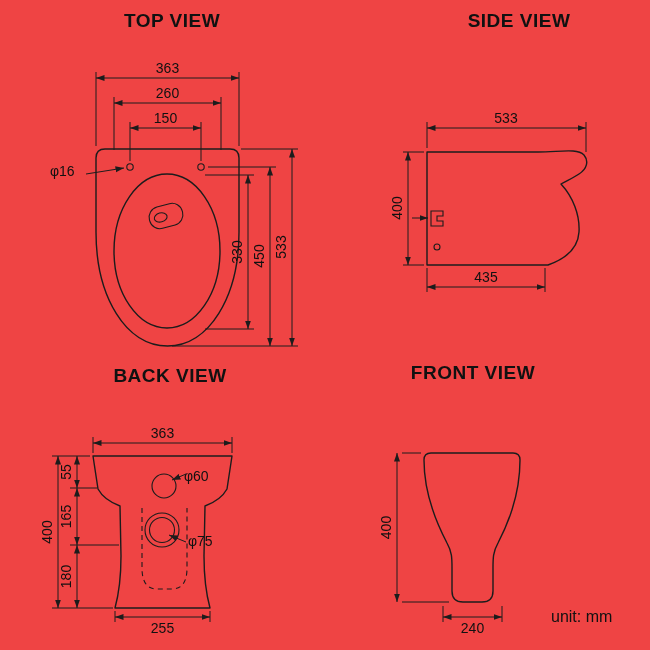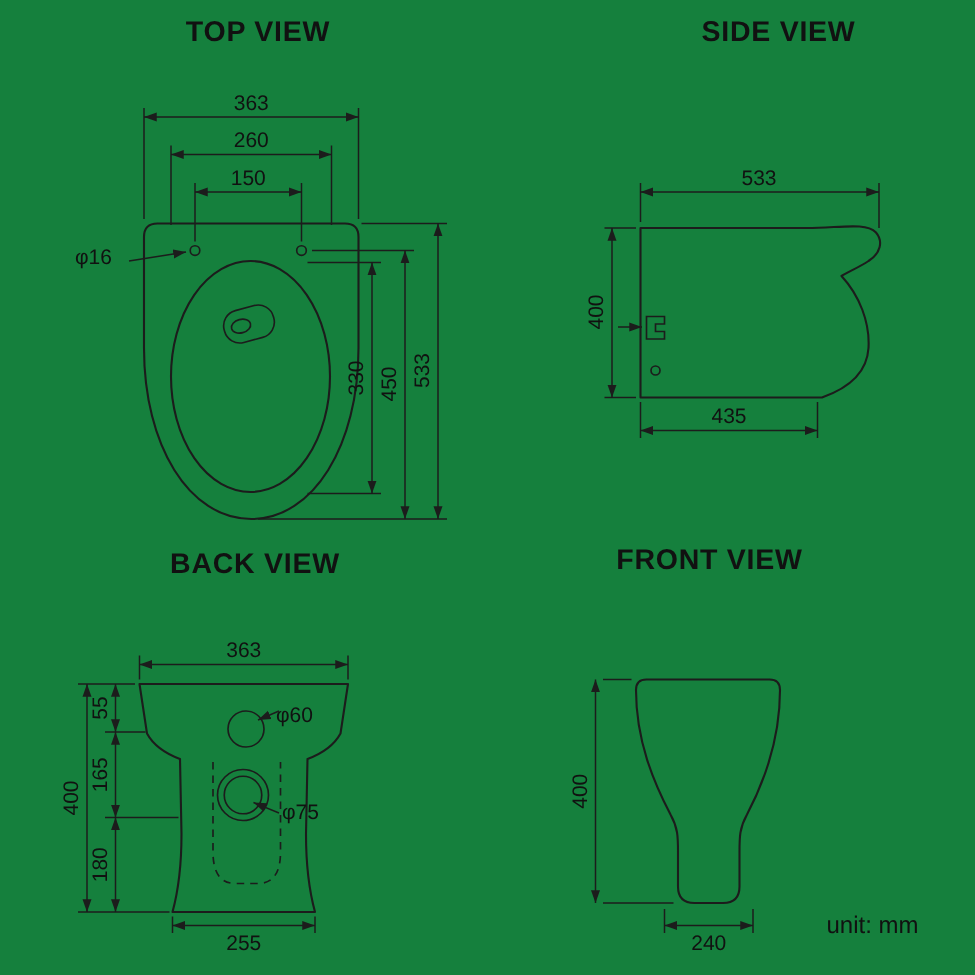--- a/index.html
+++ b/index.html
@@ -1,16 +1,16 @@
 <!DOCTYPE html>
 <html><head>
 <meta charset="utf-8">
 <style>
   html,body { margin:0; padding:0; background:#fff; }
-  .stage { position:relative; width:650px; height:650px; background:#15803d; overflow:hidden; }
+  .stage { position:relative; width:650px; height:650px; background:#ef4444; overflow:hidden; }
   svg { display:block; }
   .outline { fill:none; stroke:#1c1c1c; stroke-width:1.4; stroke-linejoin:round; stroke-linecap:round; }
   .thin    { fill:none; stroke:#1c1c1c; stroke-width:1.1; }
   .ext     { fill:none; stroke:#1c1c1c; stroke-width:1; }
   .dim     { fill:none; stroke:#1c1c1c; stroke-width:1; }
   .dash    { fill:none; stroke:#1c1c1c; stroke-width:1.1; stroke-dasharray:5 4; }
   text { font-family:"Liberation Sans", sans-serif; fill:#111; }
   .num   { font-size:14px; }
   .title { font-size:19px; font-weight:700; letter-spacing:0.5px; }
   .unit  { font-size:16px; }

